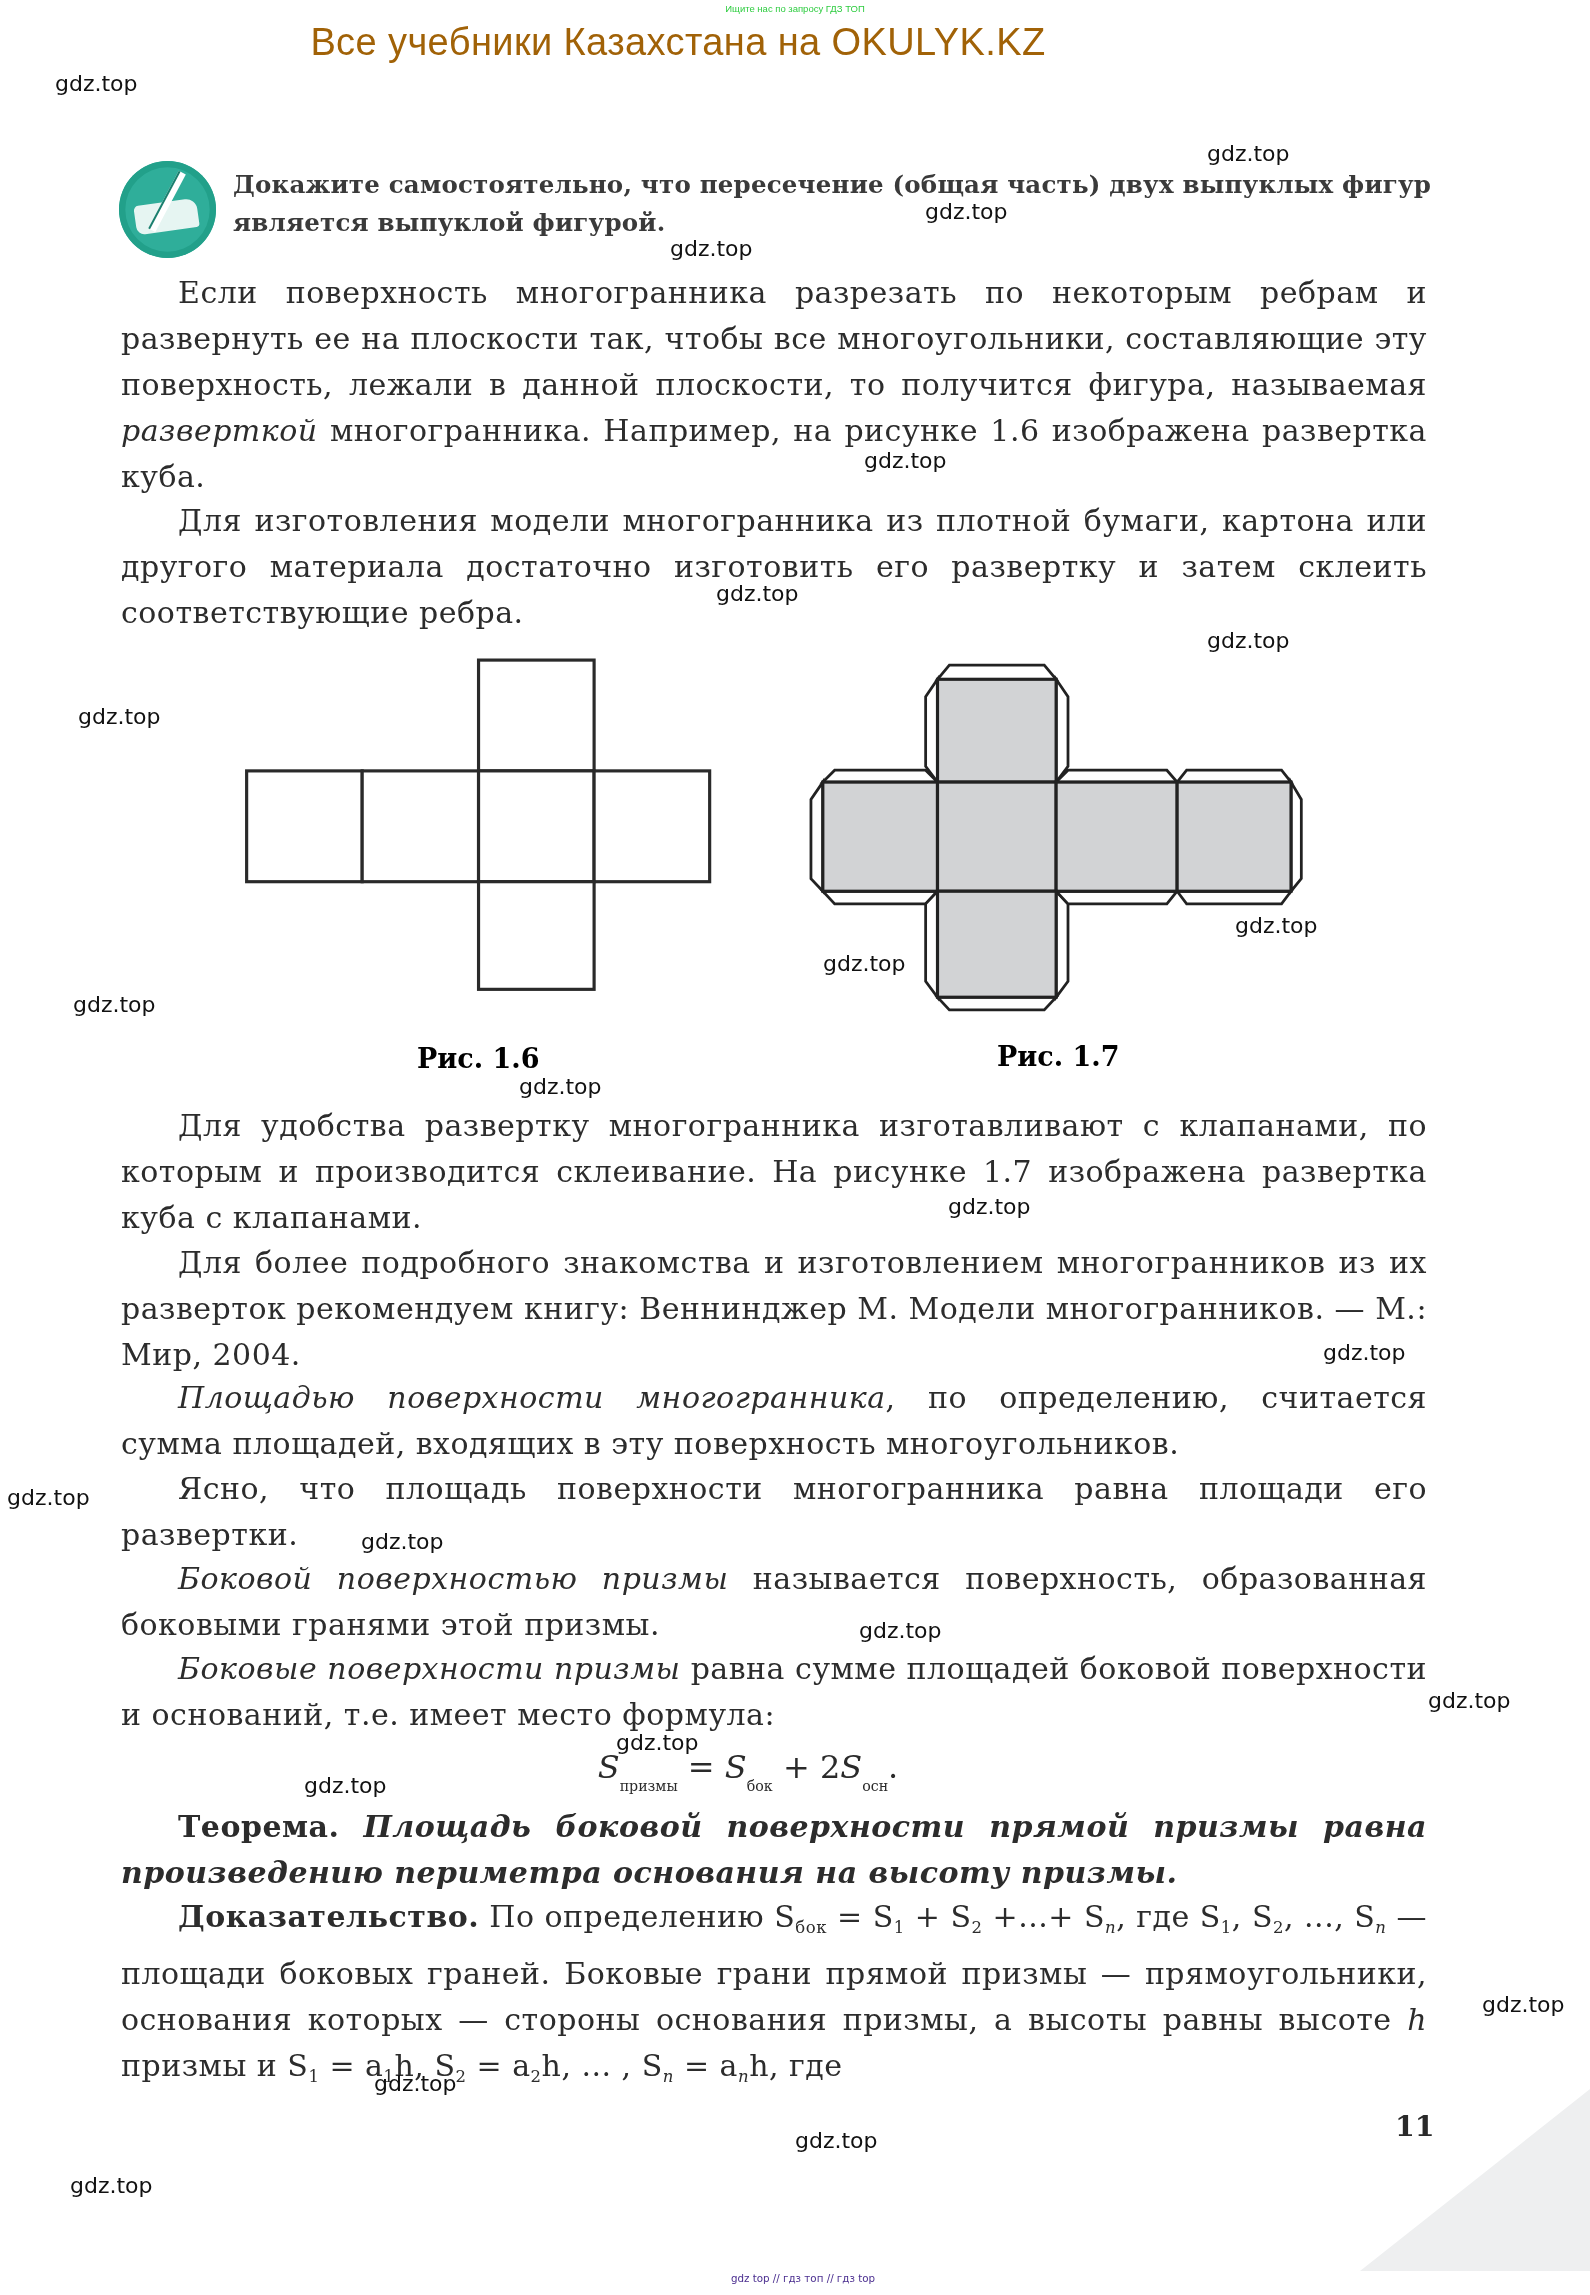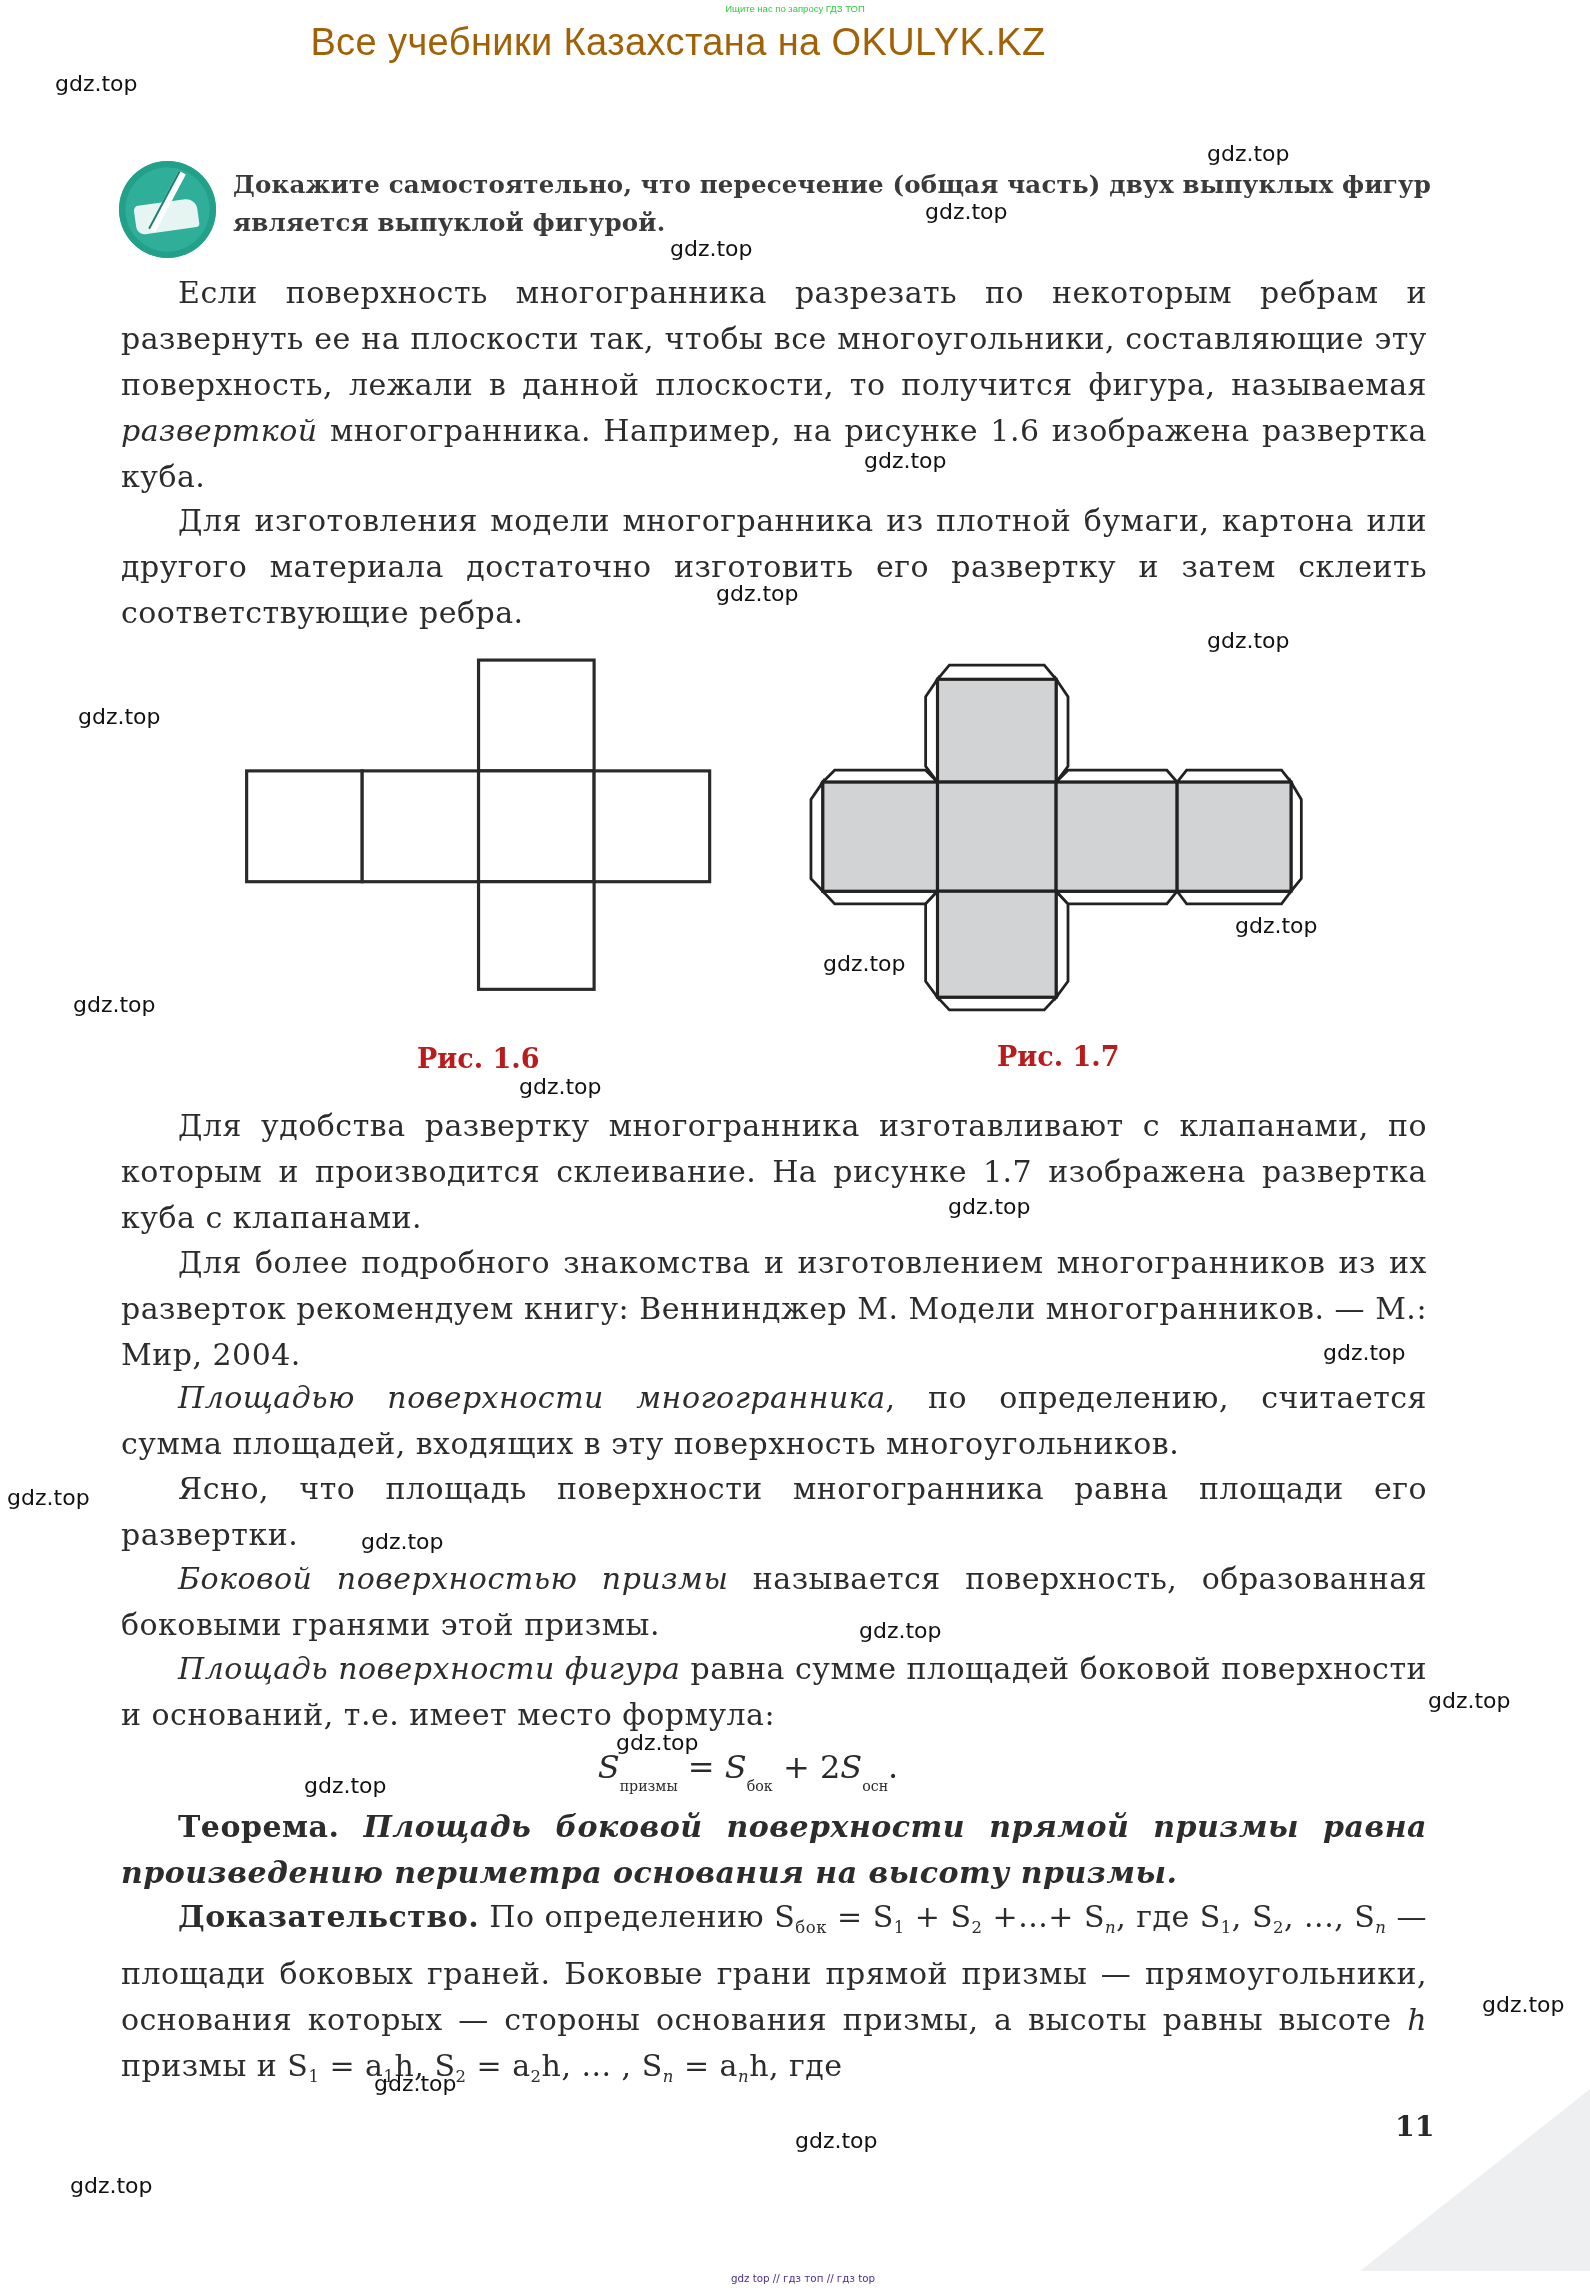--- a/index.html
+++ b/index.html
@@ -9,21 +9,21 @@
   .site-banner { top:20.6px; left:0; width:1338px; text-align:center; font-family:"Liberation Sans", sans-serif; font-size:38px; color:#a16207; letter-spacing:0.4px;margin-left:9px; }
   .wm { font-family:"DejaVu Sans", sans-serif; font-size:22px; color:#111; white-space:nowrap; }
   .task-icon { left:119px; top:161px; width:97px; height:97px; border-radius:50%; background:#2fae9a; box-shadow: inset 0 0 0 6.3px #22a08a; overflow:hidden; }
   .task-icon .hand { position:absolute; left:16px; top:41px; width:63px; height:28.5px; background:#e6f5f2; border-radius:4.7px 11px 3.2px 8px; transform:rotate(-8deg); }
   .task-icon .pen { position:absolute; left:44px; top:8px; width:6.3px; height:65px; background:#ffffff; transform:rotate(28deg); border-left:2.4px solid #1a7f6e; }
   .task-text { left:233px; top:166px; width:1203px; font-size:24.5px; line-height:38px; color:#3a3a3a; font-weight:bold; letter-spacing:0.2px; }
   .para { left:121px; width:1306px; font-size:30px; line-height:46px; text-align:justify; letter-spacing:0.5px; color:#2c2c2c; }
   .para .ind { display:inline-block; width:57px; }
   .it { font-style:italic; }
   .bold { font-weight:bold; }
-  .fig-caption { font-size:27px; font-weight:bold; color:#b91c1c; }
+  .fig-caption { font-size:27px; font-weight:bold; color:#000000; }
   .formula { left:0; width:1496px; top:1748px; text-align:center; font-size:32px; font-style:italic; font-family:"DejaVu Serif", serif; }
   .formula sub { font-size:14.2px; font-style:normal; vertical-align:-12.7px; }
   .page-num { left:1395px; top:2109px; font-size:28.5px; font-weight:bold; color:#2a2a2a; }
   .disclaimer { left:0; width:1590px; text-align:center; font-family:"Liberation Sans", sans-serif; font-size:26px; color:#c5c5dd; line-height:38px; top:2204px; }
   .bottom-links { left:0; width:1590px; top:2272px; text-align:center; font-family:"DejaVu Sans", sans-serif; font-size:10.3px; color:#4a2d8f;padding-left:8px; }
   .page-curl { right:0; bottom:0; width:0; height:0; border-left:230px solid transparent; border-bottom:182px solid #eeeff0; position:absolute; bottom:24px; }
   sub.s { font-size:0.55em; vertical-align:-0.35em; font-style:normal; }
   sub.si { font-size:0.55em; vertical-align:-0.35em; font-style:italic; }
 </style>
 </head>
@@ -89,21 +89,21 @@
 <div class="abs para" style="top:1103px;"><span class="ind"></span><span>Для удобства развертку многогранника изготавливают с клапанами, по которым и производится склеивание. На рисунке 1.7 изображена развертка куба с клапанами.</span></div>
 
 <div class="abs para" style="top:1240px;"><span class="ind"></span><span>Для более подробного знакомства и изготовлением многогранников из их разверток рекомендуем книгу: Веннинджер М. Модели многогранников. — М.: Мир, 2004.</span></div>
 
 <div class="abs para" style="top:1375px;"><span class="ind"></span><span class="it">Площадью поверхности многогранника</span><span>, по определению, считается сумма площадей, входящих в эту поверхность многоугольников.</span></div>
 
 <div class="abs para" style="top:1466px;"><span class="ind"></span><span>Ясно, что площадь поверхности многогранника равна площади его развертки.</span></div>
 
 <div class="abs para" style="top:1556px;"><span class="ind"></span><span class="it">Боковой поверхностью призмы</span><span> называется поверхность, образованная боковыми гранями этой призмы.</span></div>
 
-<div class="abs para" style="top:1646px;"><span class="ind"></span><span class="it">Площадь поверхности фигура</span><span> равна сумме площадей боковой поверхности и оснований, т.е. имеет место формула:</span></div>
+<div class="abs para" style="top:1646px;"><span class="ind"></span><span class="it">Боковые поверхности призмы</span><span> равна сумме площадей боковой поверхности и оснований, т.е. имеет место формула:</span></div>
 
 <div class="abs formula"><span>S</span><sub>призмы</sub><span style="font-style:normal"> = </span><span>S</span><sub>бок</sub><span style="font-style:normal"> + 2</span><span>S</span><sub>осн</sub><span style="font-style:normal">.</span></div>
 
 <div class="abs para" style="top:1804px;"><span class="ind"></span><span class="bold">Теорема.</span><span class="it bold"> Площадь боковой поверхности прямой призмы равна произведению периметра основания на высоту призмы.</span></div>
 
 <div class="abs para" style="top:1894px;"><span class="ind"></span><span class="bold">Доказательство.</span><span> По определению S</span><sub class="s">бок</sub><span> = S</span><sub class="s">1</sub><span> + S</span><sub class="s">2</sub><span> +...+ S</span><sub class="si">n</sub><span>, где S</span><sub class="s">1</sub><span>, S</span><sub class="s">2</sub><span>, ..., S</span><sub class="si">n</sub><span> — площади боковых граней. Боковые грани прямой призмы — прямоугольники, основания которых — стороны основания призмы, а высоты равны высоте </span><span class="it">h</span><span> призмы и S</span><sub class="s">1</sub><span> = a</span><sub class="s">1</sub><span>h, S</span><sub class="s">2</sub><span> = a</span><sub class="s">2</sub><span>h, ... , S</span><sub class="si">n</sub><span> = a</span><sub class="si">n</sub><span>h, где</span></div>
 
 <div class="abs page-num">11</div>
 
 <div class="page-curl"></div>

